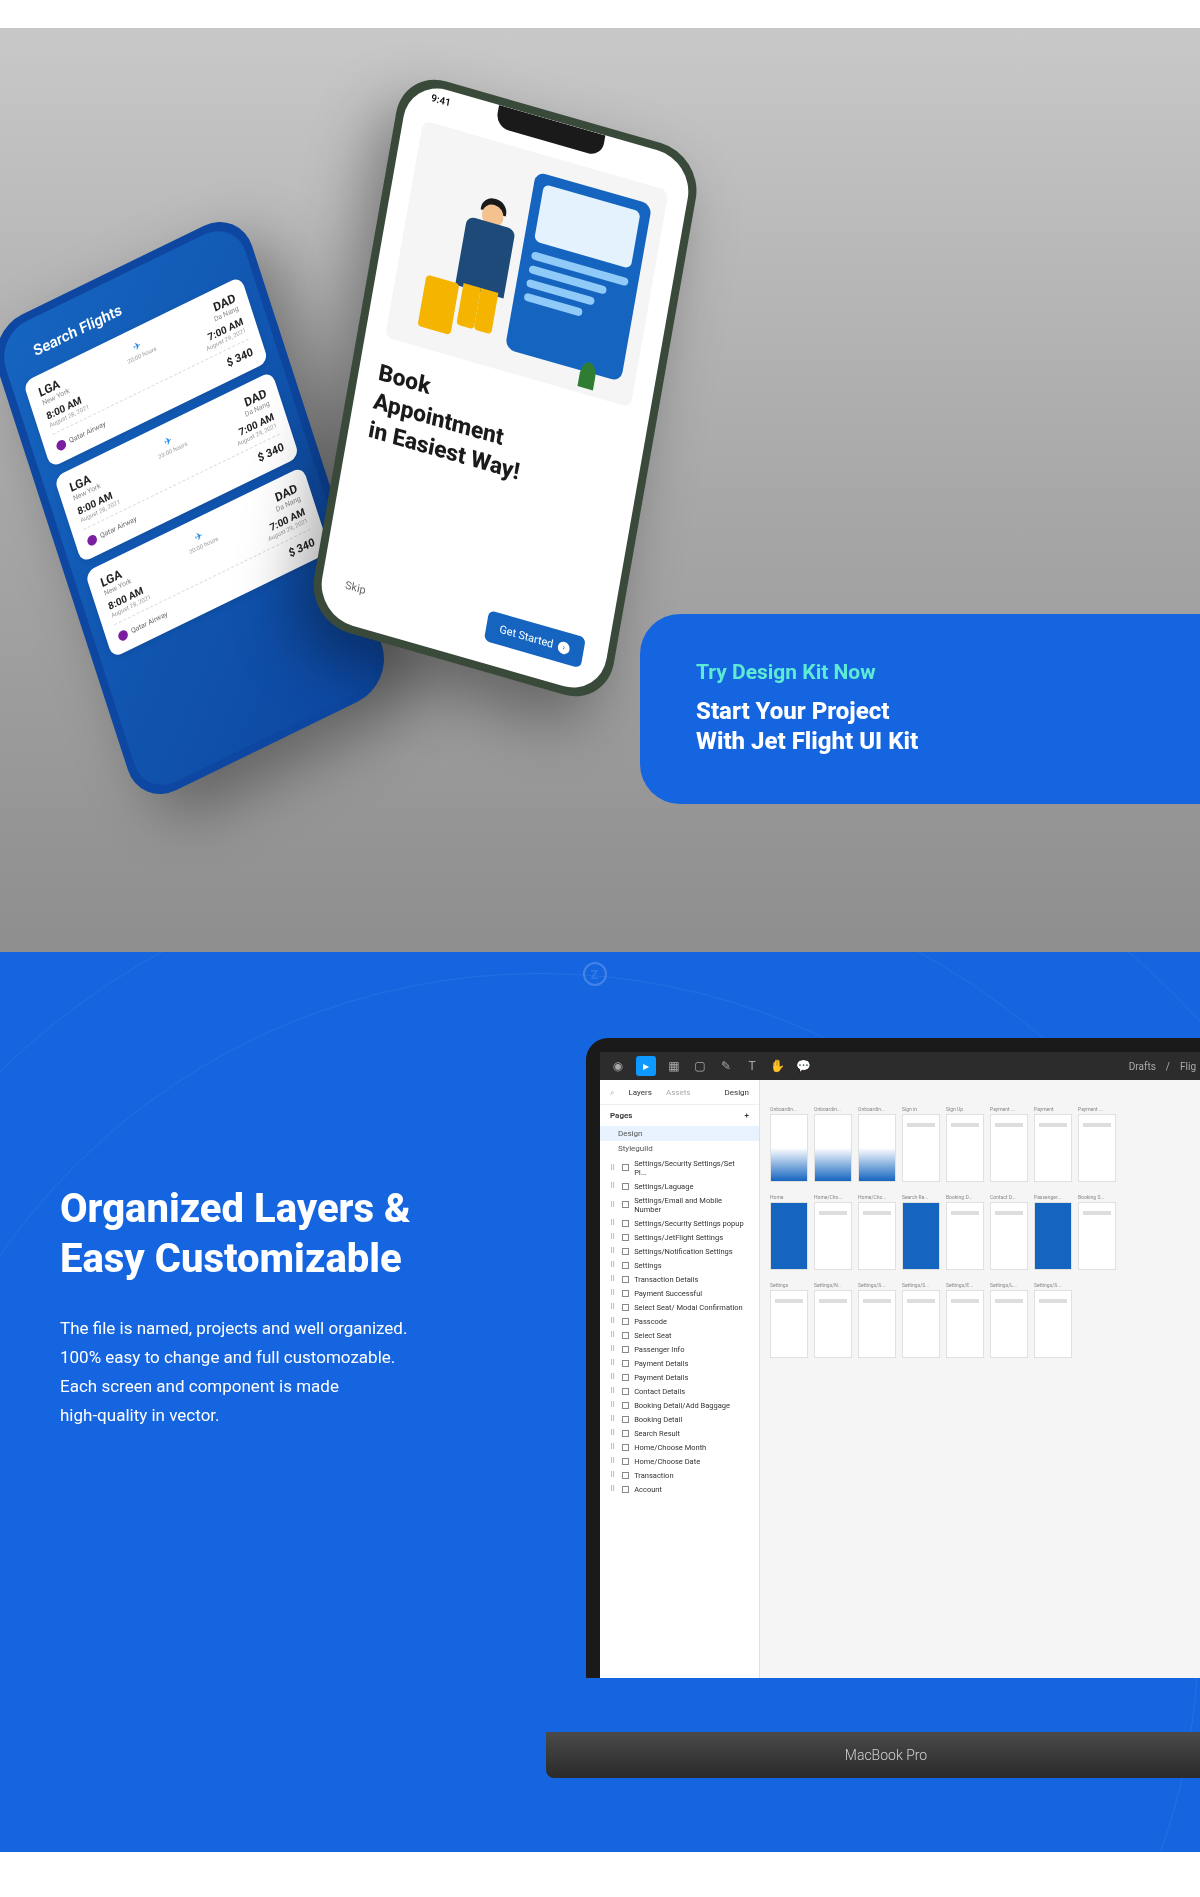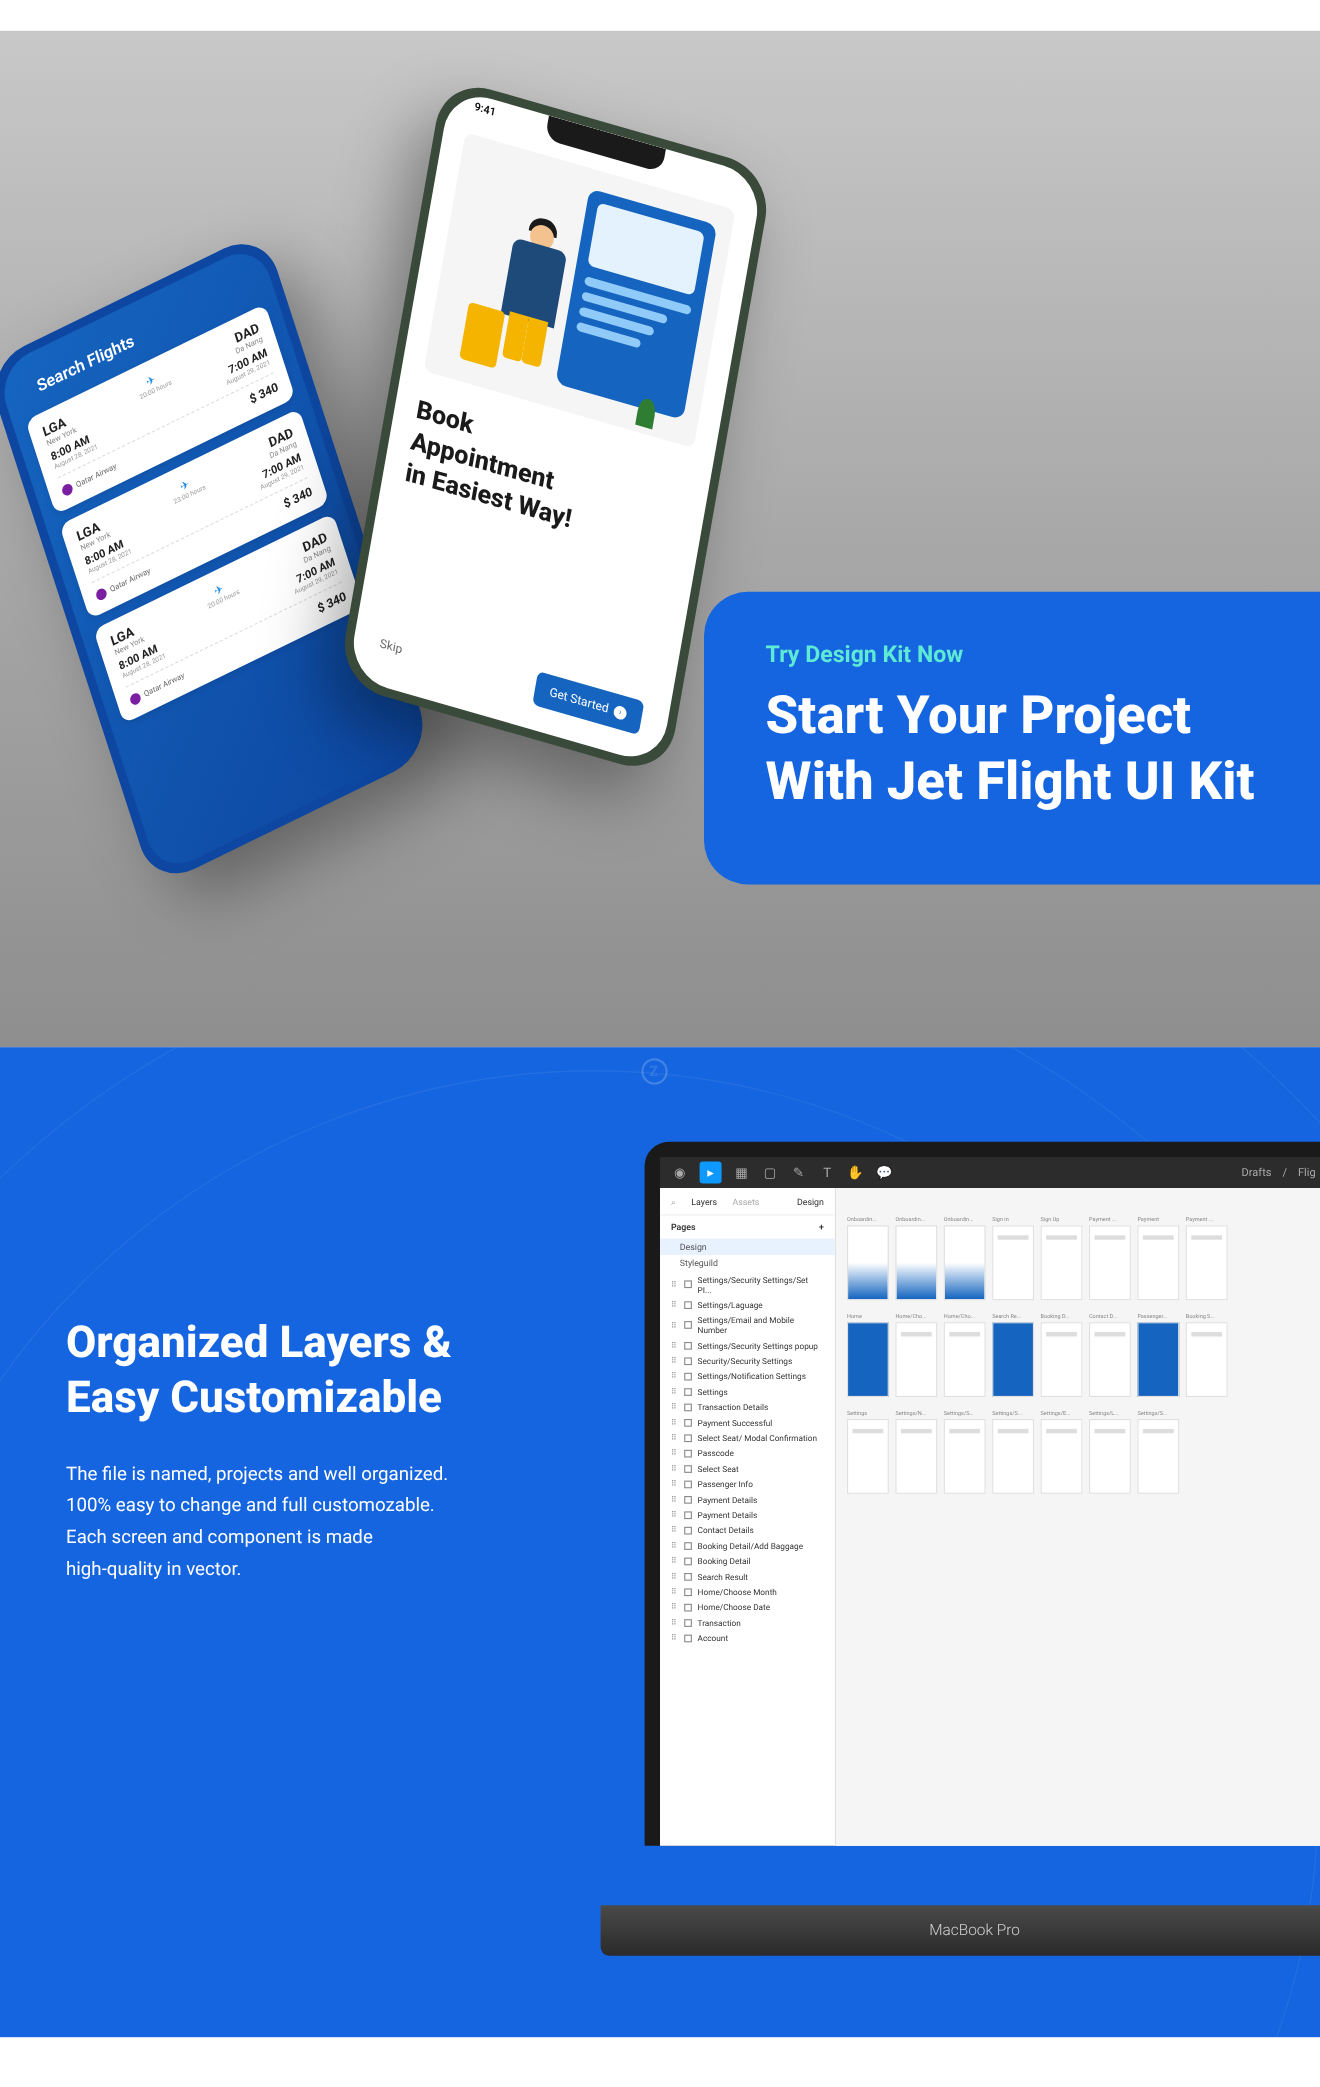--- a/index.html
+++ b/index.html
@@ -37,30 +37,30 @@
 .il-leg2{width:18px;height:42px;background:#f4b400;position:absolute;left:56px;top:96px;border-radius:0 0 4px 4px}
 .il-bag{width:34px;height:52px;background:#f4b400;position:absolute;left:0;bottom:0;border-radius:4px}
 .il-plant{position:absolute;right:40px;bottom:6px;width:16px;height:26px;background:#2e7d32;border-radius:50% 50% 0 0}
 .phone2-h{font-size:23px;font-weight:800;color:#1a1a1a;margin-top:22px;line-height:1.25}
 .phone2-foot{display:flex;justify-content:space-between;align-items:center;position:absolute;left:24px;right:24px;bottom:22px}
 .skip{font-size:11px;color:#666}
 .get-started{background:#1565c0;color:#fff;font-size:11px;padding:9px 14px;border-radius:6px;display:flex;align-items:center;gap:5px}
 .gs-icon{width:12px;height:12px;border-radius:50%;background:#fff;color:#1565c0;font-size:8px;display:flex;align-items:center;justify-content:center}
 .cta-box{position:absolute;right:0;bottom:148px;width:560px;background:#1565e0;border-radius:40px 0 0 40px;padding:46px 40px 46px 56px;color:#fff}
 .cta-eyebrow{color:#5eead4;font-size:21px;font-weight:700;margin-bottom:12px}
-.cta-title{font-size:48px;font-weight:800;line-height:1.25;margin-bottom:18px}
+.cta-title{font-size:24px;font-weight:800;line-height:1.25;margin-bottom:2px}
 .cta-body{font-size:15px;line-height:1.55;color:#e3f2fd;max-width:440px}
 .section2{position:relative;background:#1565e0;min-height:900px;padding-top:10px;overflow:hidden}
 .watermark{position:absolute;left:50%;top:10px;transform:translateX(-50%);color:rgba(255,255,255,.12);font-size:18px;letter-spacing:1px;display:flex;align-items:center;gap:10px}
 .wm-badge{width:24px;height:24px;border:2px solid rgba(255,255,255,.2);border-radius:50%;display:flex;align-items:center;justify-content:center;font-size:13px;font-weight:700}
 .circles{position:absolute;left:-360px;top:-220px;width:1800px;height:1800px;border-radius:50%;border:1px solid rgba(255,255,255,.07)}
 .circles::before,.circles::after{content:'';position:absolute;border-radius:50%;border:1px solid rgba(255,255,255,.07)}
 .circles::before{inset:120px}
 .circles::after{inset:240px}
-.s2-text{position:absolute;left:60px;top:244px;max-width:520px;color:#fff}
+.s2-text{position:absolute;left:60px;top:232px;max-width:520px;color:#fff}
 .s2-title{font-size:40px;font-weight:800;line-height:1.25;margin-bottom:30px}
 .s2-body{font-size:17px;line-height:1.7}
 .laptop{position:absolute;right:-6px;top:86px;width:620px;height:740px}
 .lap-screen{width:100%;height:640px;background:#1a1a1a;border-radius:22px 0 0 0;padding:14px 0 0 14px;position:relative}
 .figma-toolbar{height:28px;background:#2c2c2c;display:flex;align-items:center;padding:0 10px;gap:10px}
 .tb-icon{width:16px;height:16px;color:#aaa;font-size:12px;display:flex;align-items:center;justify-content:center}
 .tb-active{background:#0d99ff;border-radius:3px;color:#fff;width:20px;height:20px}
 .tb-spacer{flex:1}
 .tb-right{color:#aaa;font-size:10px;display:flex;gap:10px;align-items:center}
 .figma-body{display:flex;height:calc(100% - 28px);background:#fff}
@@ -314,21 +314,21 @@
                 <span>Settings/Email and Mobile Number</span>
               </div>
               <div class="layer-item">
                 <span class="layer-prefix">⠿</span>
                 <span class="layer-ico"></span>
                 <span>Settings/Security Settings popup</span>
               </div>
               <div class="layer-item">
                 <span class="layer-prefix">⠿</span>
                 <span class="layer-ico"></span>
-                <span>Security/Security Settings</span>
+                <span>Settings/JetFlight Settings</span>
               </div>
               <div class="layer-item">
                 <span class="layer-prefix">⠿</span>
                 <span class="layer-ico"></span>
                 <span>Settings/Notification Settings</span>
               </div>
               <div class="layer-item">
                 <span class="layer-prefix">⠿</span>
                 <span class="layer-ico"></span>
                 <span>Settings</span>

